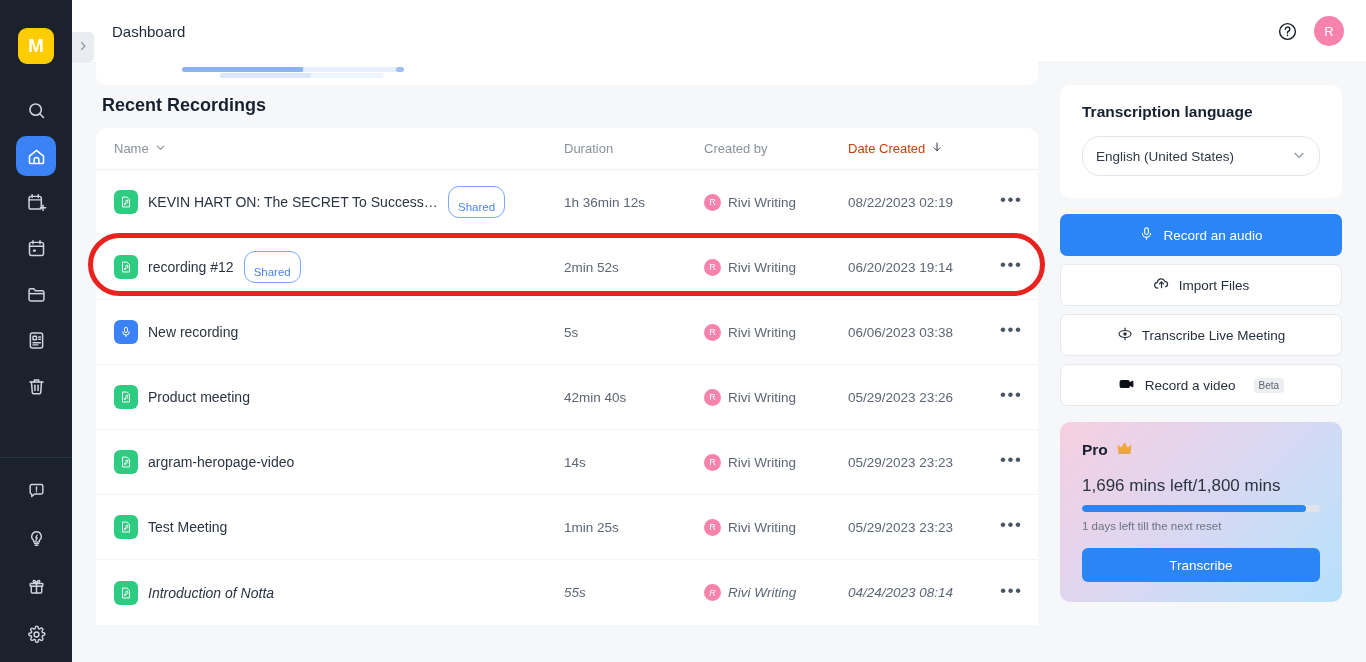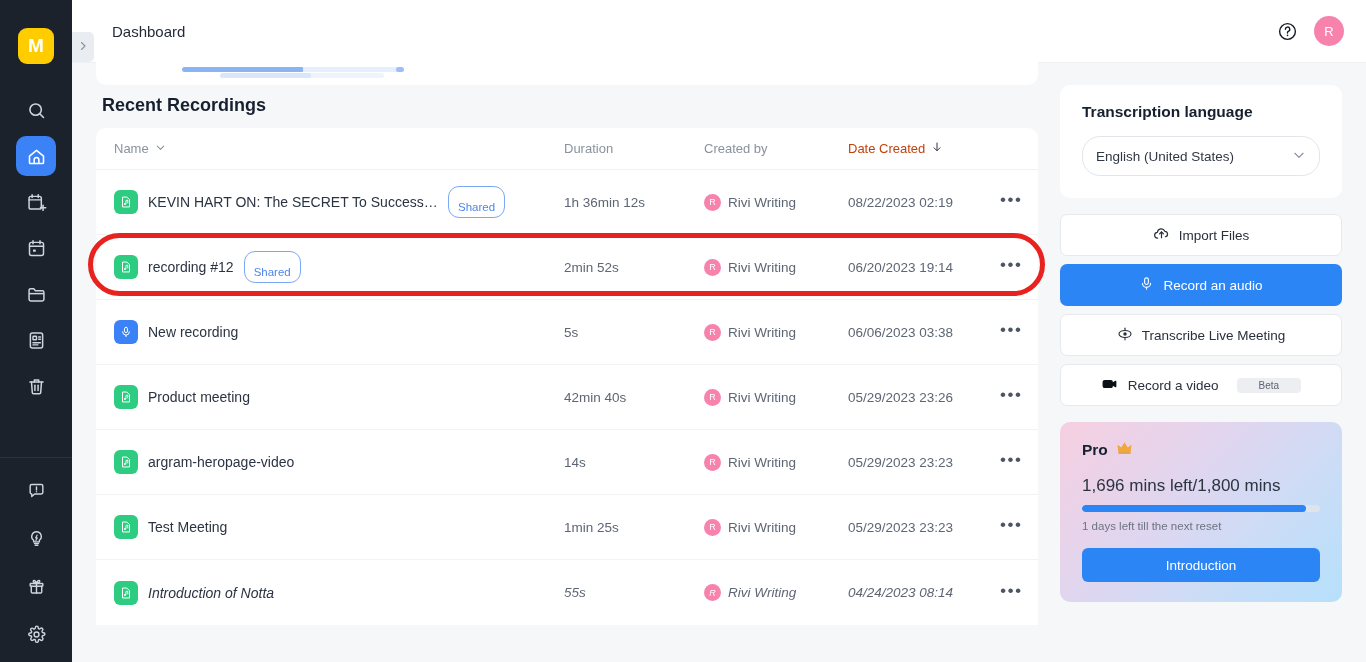--- a/index.html
+++ b/index.html
@@ -165,21 +165,21 @@
   .action-btns { display: flex; flex-direction: column; gap: 8px; }
   .abtn {
     height: 42px; border-radius: 7px;
     display: flex; align-items: center; justify-content: center; gap: 9px;
     font-size: 13.5px; cursor: pointer;
   }
   .abtn.primary { background: #2b85f5; color: #ffffff; }
   .abtn.ghost { background: #ffffff; color: #28303c; border: 1px solid #e6e9ee; }
   .beta-tag {
     background: #eceef1; color: #5c6472; font-size: 10px;
-    border-radius: 4px; padding: 2px 22px; margin-left: 9px;
+    border-radius: 4px; padding: 2px 5px; margin-left: 9px;
   }
 
   .pro-card {
     border-radius: 10px; padding: 18px 22px 20px;
     background: linear-gradient(135deg, #f6cfe0 0%, #dfd6f0 42%, #c9ddf7 72%, #b6e0fb 100%);
   }
   .pro-head { display: flex; align-items: center; gap: 8px; margin-bottom: 17px; }
   .pro-head .lbl { font-size: 15.5px; font-weight: 700; color: #16202e; }
   .pro-mins { font-size: 17px; color: #2c3440; margin-bottom: 9px; }
   .pro-bar {
@@ -559,40 +559,40 @@
             <span>English (United States)</span>
             <span class="chev">
               <svg width="14" height="14" viewBox="0 0 24 24" fill="none" stroke="#8a929e" stroke-width="2" stroke-linecap="round" stroke-linejoin="round">
                 <polyline points="5 9 12 16 19 9"></polyline>
               </svg>
             </span>
           </div>
         </div>
 
         <div class="action-btns">
+          <div class="abtn primary">
+            <span>
+              <svg width="15" height="15" viewBox="0 0 24 24" fill="none" stroke="#ffffff" stroke-width="1.8" stroke-linecap="round">
+                <rect x="9" y="3" width="6" height="10.5" rx="3"></rect>
+                <path d="M5.5 11.5a6.5 6.5 0 0 0 13 0"></path>
+                  <line x1="12" y1="18" x2="12" y2="21"></line>
+              </svg>
+            </span>
+            <span>Record an audio</span>
+          </div>
+
           <div class="abtn ghost">
             <span>
               <svg width="17" height="17" viewBox="0 0 24 24" fill="none" stroke="#28303c" stroke-width="1.7" stroke-linecap="round" stroke-linejoin="round">
                 <path d="M6.6 18.5a4.1 4.1 0 0 1-.4-8.2 5.4 5.4 0 0 1 10.4-1.4 3.9 3.9 0 0 1 .9 7.7"></path>
                 <polyline points="9.4 12.4 12 9.8 14.6 12.4"></polyline>
                   <line x1="12" y1="9.8" x2="12" y2="18"></line>
               </svg>
             </span>
             <span>Import Files</span>
-          </div>
-
-          <div class="abtn primary">
-            <span>
-              <svg width="15" height="15" viewBox="0 0 24 24" fill="none" stroke="#ffffff" stroke-width="1.8" stroke-linecap="round">
-                <rect x="9" y="3" width="6" height="10.5" rx="3"></rect>
-                <path d="M5.5 11.5a6.5 6.5 0 0 0 13 0"></path>
-                  <line x1="12" y1="18" x2="12" y2="21"></line>
-              </svg>
-            </span>
-            <span>Record an audio</span>
           </div>
 
           <div class="abtn ghost">
             <span>
               <svg width="16" height="16" viewBox="0 0 24 24" fill="none" stroke="#28303c" stroke-width="1.7" stroke-linecap="round">
                 <ellipse cx="12" cy="12" rx="9" ry="5.2"></ellipse>
                 <circle cx="12" cy="12" r="2.6" fill="#28303c" stroke="none"></circle>
                 <line x1="12" y1="3.2" x2="12" y2="6.6"></line>
                   <line x1="12" y1="17.4" x2="12" y2="20.8"></line>
               </svg>
@@ -621,21 +621,21 @@
                 <path d="M3 18h18v2.1H3z" fill="#e09328"></path>
               </svg>
             </span>
           </div>
           <div class="pro-mins">1,696 mins left/1,800 mins</div>
           <div class="pro-bar">
             <div class="pro-bar-fill" id="pro-fill" style="width: 94%;"></div>
           </div>
           <div class="pro-reset">1 days left till the next reset</div>
           <div class="pro-btn">
-            <span>Introduction</span>
+            <span>Transcribe</span>
           </div>
         </div>
 
       </aside>
     </div>
   </div>
 
   <div class="annot"></div>
 </div>
 

